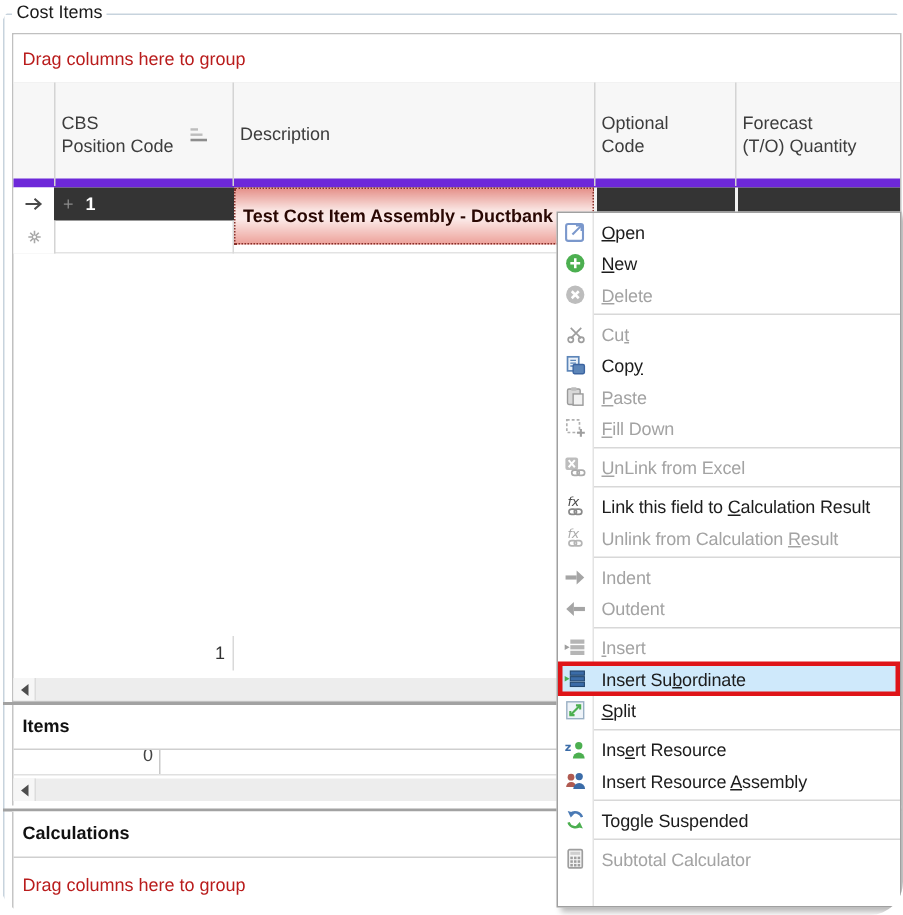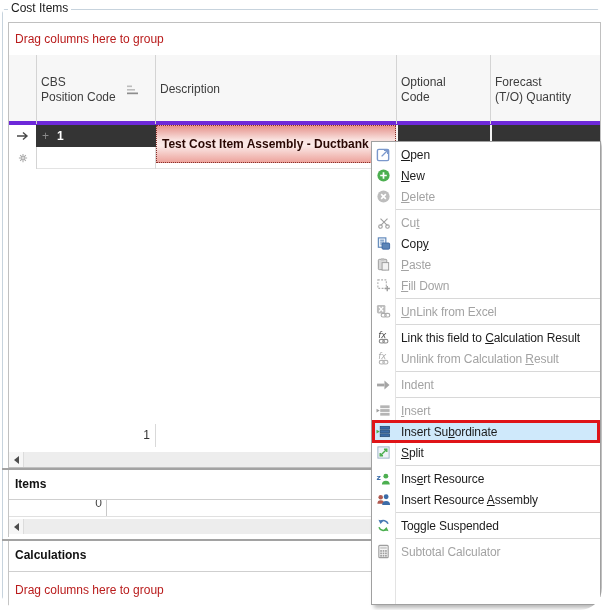--- a/index.html
+++ b/index.html
@@ -8,21 +8,21 @@
   .abs{position:absolute;}
   
   .gb-topline{left:2px;top:9px;width:599px;height:0;border-top:1px solid #c7d3dd;}
   .gb-leftline{left:2px;top:9px;width:0;height:601px;border-left:1px solid #c7d3dd;}
   .gb-caption{left:8px;top:1px;background:#fff;padding:0 3px;color:#1a1a1a;}
   
   .grid-panel{left:8px;top:22px;width:591px;height:444px;border:1px solid #c0c0c0;background:#fff;}
   .groupby-bar{left:0;top:0;width:100%;height:32px;border-bottom:1px solid #d9d9d9;background:#fff;}
   .hint{color:#b91c1c;}
   .groupby-bar .hint{position:absolute;left:6px;top:0;line-height:32px;}
-  .hdr{left:0;top:32px;width:100%;height:70px;background:#f7f7f7;border-bottom:4px solid #6d28d9;box-sizing:border-box;}
+  .hdr{left:0;top:32px;width:100%;height:70px;background:#f7f7f7;border-bottom:6px solid #6d28d9;box-sizing:border-box;}
   .hcell{position:absolute;top:0;height:69px;border-left:1px solid #d4d4d4;box-sizing:border-box;
          display:flex;align-items:center;color:#3d3d3d;}
   .hcell .htxt{padding-left:4px;line-height:15px;}
   .sort-ico{position:absolute;right:14px;top:28px;}
   .row{left:0;width:591px;height:22px;}
   .row1{top:102px;}
   .row2{top:124px;border-bottom:1px solid #e3e3e3;box-sizing:border-box;}
   .ind-cell{position:absolute;left:0;top:0;width:27px;height:22px;display:flex;align-items:center;justify-content:center;background:#fff;}
   .dark{position:absolute;left:27px;top:0;width:564px;height:22px;background:#343434;}
   .vline-w{position:absolute;top:0;width:2px;height:22px;background:#f2f2f2;}
@@ -285,20 +285,29 @@
         <div class="msep"></div>
         <div class="mi disabled">
           <span class="mico">
             <svg width="15" height="12" viewBox="0 0 16 13">
               <rect x="1" y="5" width="8" height="3" fill="#a5a5a5"></rect>
               <path d="M9 1.5 L14.5 6.5 L9 11.5 Z" fill="#a5a5a5"></path>
             </svg>
           </span>
           <span class="mlbl">Indent</span>
         </div>
+        <div class="mi disabled">
+          <span class="mico">
+            <svg width="15" height="12" viewBox="0 0 16 13">
+              <rect x="7" y="5" width="8" height="3" fill="#a5a5a5"></rect>
+              <path d="M7 1.5 L1.5 6.5 L7 11.5 Z" fill="#a5a5a5"></path>
+            </svg>
+          </span>
+          <span class="mlbl">Outdent</span>
+        </div>
         <div class="msep"></div>
         <div class="mi disabled">
           <span class="mico">
             <svg width="15" height="15" viewBox="0 0 16 16">
               <g fill="#b5b5b5">
                 <rect x="4.5" y="2.5" width="10" height="3"></rect>
                 <rect x="4.5" y="6.5" width="10" height="3"></rect>
                 <rect x="4.5" y="10.5" width="10" height="3"></rect>
               </g>
               <path d="M0.5 6 L4 8 L0.5 10 Z" fill="#9e9e9e"></path>

